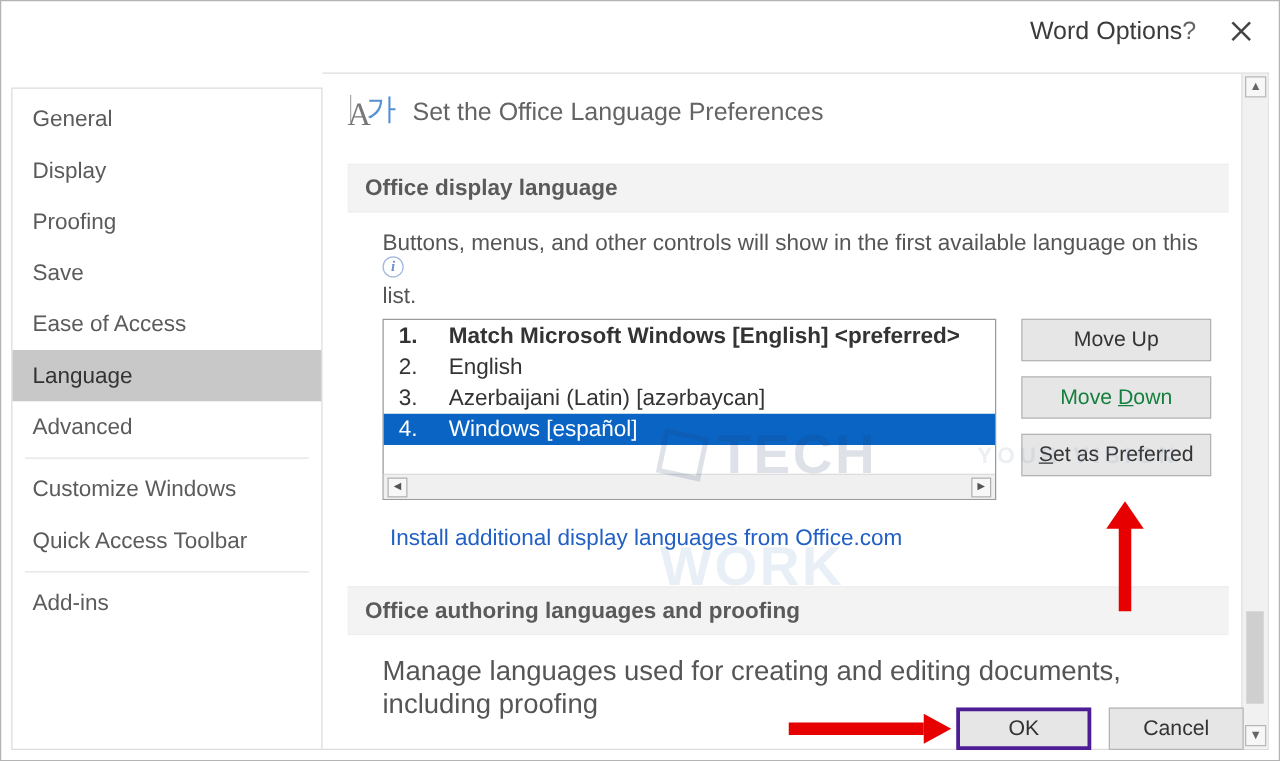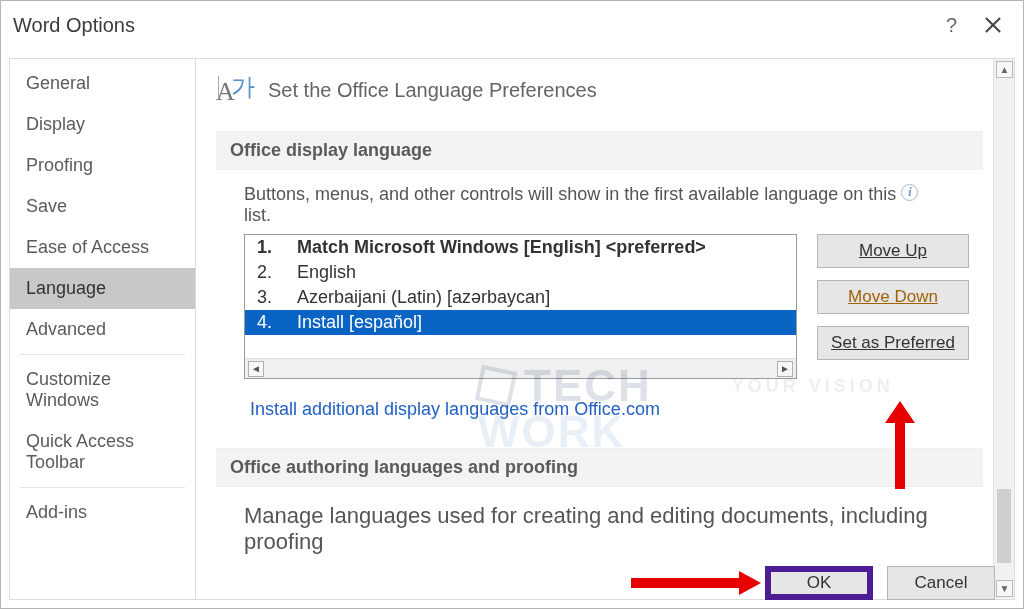--- a/index.html
+++ b/index.html
@@ -2,40 +2,40 @@
 <html><head>
 <meta charset="utf-8">
 <style>
   * { box-sizing: border-box; font-family: "Segoe UI", Tahoma, sans-serif; }
   html, body { margin:0; padding:0; width:1024px; height:609px; background:#fff; overflow:hidden; }
 
   .window {
     width:1024px; height:609px; border:1px solid #b4b4b4; background:#fff; display:flex; flex-direction:column; position:relative;
   }
   .titlebar {
-    height:48px; display:flex; align-items:center; justify-content:space-between;
+    height:48px; display:flex; align-items:center; justify-content:flex-end;
     padding:0 6px 0 12px; font-size:20px; color:#5f5f5f;
   }
   .title-left { display:flex; align-items:center; }
   .title-text { color:#3b3b3b; font-size:20px; }
   .title-controls { display:flex; align-items:center; gap:28px; margin-right:16px; }
   .help-mark { font-size:20px; color:#666; cursor:pointer;}
   .close-x { width:16px; height:16px; position:relative; cursor:pointer; }
   .close-x::before, .close-x::after {
     content:""; position:absolute; left:7px; top:-2px; width:2px; height:20px; background:#444;
   }
   .close-x::before { transform:rotate(45deg); }
   .close-x::after { transform:rotate(-45deg); }
 
   .body {
     flex:1; display:flex; border-top:1px solid transparent; padding:8px;
   }
 
   .sidebar {
-    width:187px; background:#fff; border:1px solid #dcdcdc; display:flex; flex-direction:column; padding:4px 0;
+    width:249px; background:#fff; border:1px solid #dcdcdc; display:flex; flex-direction:column; padding:4px 0;margin-top:12px;
   }
   .sidebar .item {
     padding:10px 16px; font-size:18px; color:#5b5b5b; cursor:pointer;
   }
   .sidebar .item.selected {
     background:#c8c8c8; color:#333;
   }
   .sidebar .divider {
     height:1px; background:#e4e4e4; margin:4px 10px;
   }
@@ -93,23 +93,23 @@
   .listbox .row.selected { background:#0a64c4; color:#fff; }
   .listbox .hscroll {
     margin-top:auto; height:20px; background:#f0f0f0; border-top:1px solid #ddd; display:flex; justify-content:space-between; align-items:center; padding:0 3px;
   }
   .hscroll .arrow-btn {
     width:16px; height:16px; border:1px solid #b0b0b0; background:#f7f7f7; font-size:10px; text-align:center; line-height:14px; color:#555;
   }
 
   .side-buttons { display:flex; flex-direction:column; gap:12px; width:152px; }
   .side-buttons button {
-    height:34px; font-size:17px; background:#e6e6e6; border:1px solid #b5b5b5; color:#333; cursor:pointer;text-decoration:underline;
-  }
-  .side-buttons button.disabled { color:#a16207; cursor:default; }
+    height:34px; font-size:17px; background:#e6e6e6; border:1px solid #b5b5b5; color:#333; cursor:pointer;
+  }
+  .side-buttons button.disabled { color:#15803d; cursor:default; }
   .side-buttons button .ul { text-decoration:underline; }
 
   .link {
     display:inline-block; margin-top:20px; margin-left:6px; color:#2260c4; font-size:18px; cursor:pointer;
   }
 
   .desc2 { padding:16px 14px 6px 28px; font-size:22px; color:#555; }
 
   
   .vscroll {
@@ -124,21 +124,21 @@
     position:absolute; left:3px; right:3px; top:430px; height:74px; background:#cfcfcf;
   }
 
   
   .footer {
     position:absolute; right:28px; bottom:8px; display:flex; gap:14px; z-index:10;
   }
   .footer button {
     width:108px; height:34px; font-size:17px; background:#e6e6e6; border:1px solid #b5b5b5; color:#333; cursor:pointer;
   }
-  .footer button.primary { border:6px solid #4c1d95; }
+  .footer button.primary { border:3px solid #4c1d95; }
 
   
   .arrow-up {
     position:absolute; left:884px; top:400px; width:30px; height:90px; pointer-events:none; z-index:9;
   }
   .arrow-up .shaft { position:absolute; left:10px; top:18px; width:10px; height:70px; background:#e60000; }
   .arrow-up .head {
     position:absolute; left:0; top:0; width:0; height:0;
     border-left:15px solid transparent; border-right:15px solid transparent; border-bottom:22px solid #e60000;
   }
@@ -146,22 +146,22 @@
     position:absolute; left:630px; top:570px; width:130px; height:24px; pointer-events:none; z-index:9;
   }
   .arrow-right .shaft { position:absolute; left:0; top:7px; width:108px; height:10px; background:#e60000; }
   .arrow-right .head {
     position:absolute; right:0; top:0; width:0; height:0;
     border-top:12px solid transparent; border-bottom:12px solid transparent; border-left:22px solid #e60000;
   }
 
   
   .watermark {
-    position:absolute; left:282px; top:280px; width:470px; height:140px; opacity:0.14; pointer-events:none; z-index:5;
-    display:flex; flex-direction:column; justify-content:center;
+    position:absolute; left:270px; top:280px; width:470px; height:140px; opacity:0.14; pointer-events:none; z-index:5;
+    display:flex; flex-direction:column; justify-content:space-between;
   }
   .watermark .row1 { font-size:44px; font-weight:800; letter-spacing:2px; color:#1b3a64; display:flex; align-items:center; gap:10px;}
   .watermark .cube { width:36px; height:36px; border:4px solid #1b3a64; transform:rotate(12deg); }
   .watermark .tagline { font-size:18px; letter-spacing:4px; color:#7a95b3; margin-left:70px; }
   .watermark .below { font-size:44px; font-weight:800; letter-spacing:2px; color:#6693c1; margin-top:-4px;}
 </style>
 </head>
 <body>
 
 <div class="window">
@@ -235,21 +235,21 @@
               <div class="row">
                 <span class="num">2.</span>
                 <span class="label">English</span>
               </div>
               <div class="row">
                 <span class="num">3.</span>
                 <span class="label">Azerbaijani (Latin) [azərbaycan]</span>
               </div>
               <div class="row selected">
                 <span class="num">4.</span>
-                <span class="label">Install [español]</span>
+                <span class="label">Windows [español]</span>
               </div>
               <div class="hscroll">
                 <span class="arrow-btn">◄</span>
                 <span class="arrow-btn">►</span>
               </div>
             </div>
 
             <div class="side-buttons">
               <button>Move Up</button>
               <button class="disabled">Move <span class="ul">D</span>own</button>

